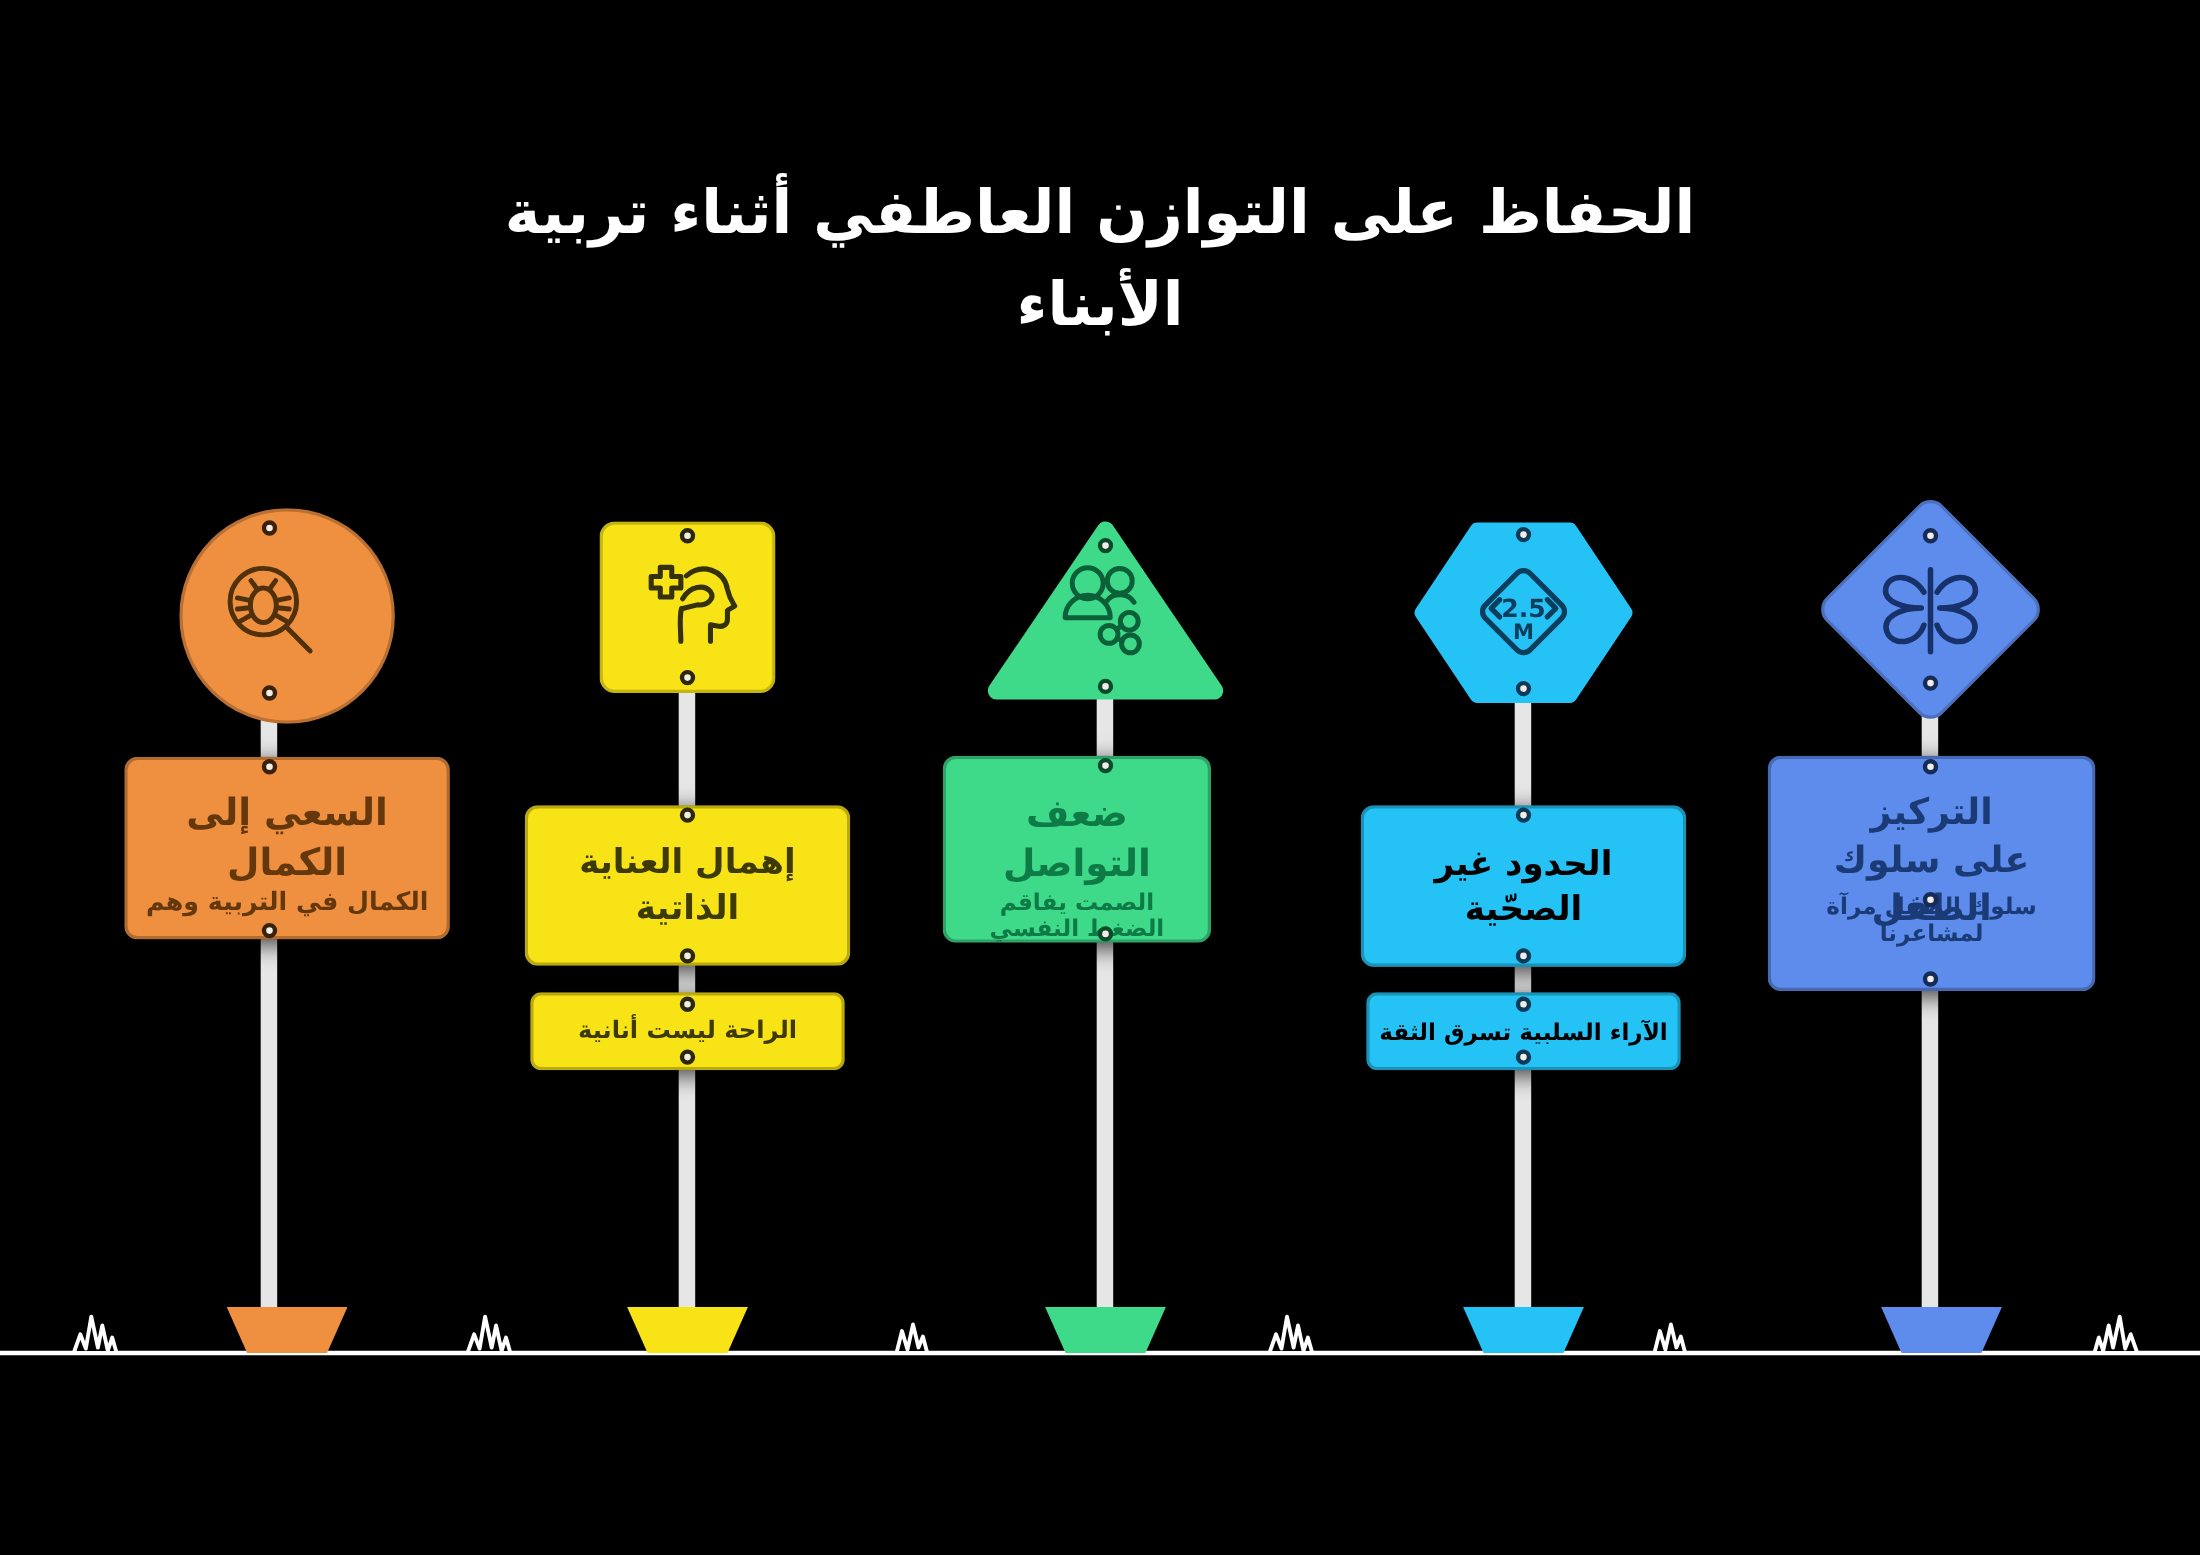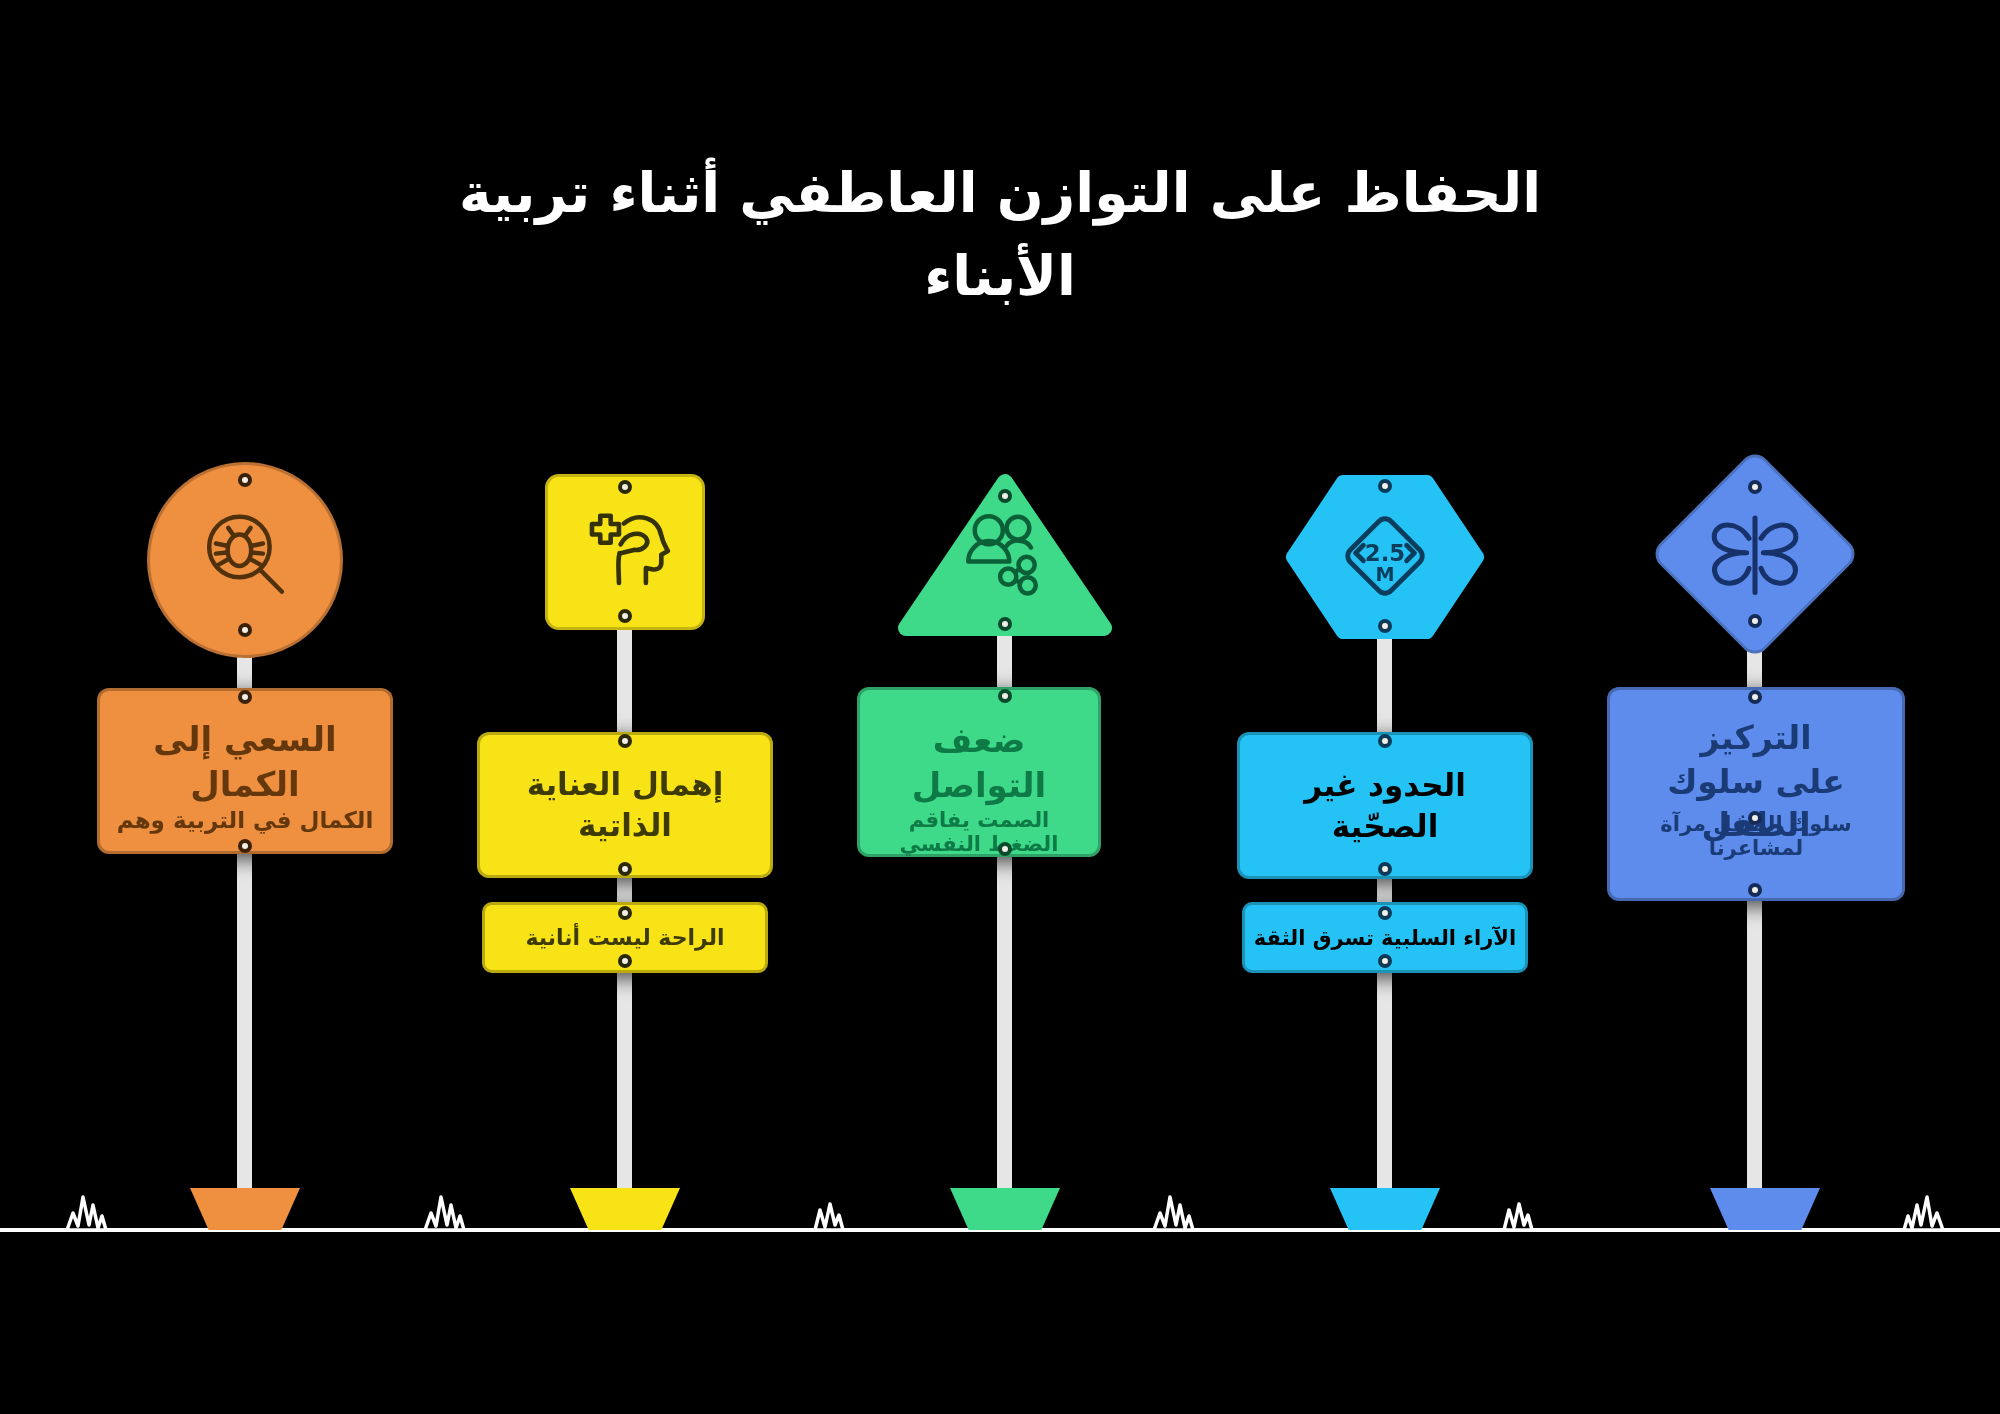--- a/index.html
+++ b/index.html
@@ -15,21 +15,21 @@
   .sign .title{font-weight:bold;line-height:1.32;}
   .sign .subtitle{font-weight:bold;}
   .note-sign{justify-content:center;}
   .bolt{position:absolute;width:14px;height:14px;border-radius:50%;box-sizing:border-box;
         background:#F2EEE7;border:4px solid #241B0E;transform:translate(-50%,-50%);z-index:4;}
   .base{position:absolute;top:1188px;width:110px;height:42px;z-index:2;
         clip-path:polygon(0 0,100% 0,83% 100%,17% 100%);}
   .icon-svg{position:absolute;z-index:3;}
   svg{display:block;}
   
-  .p1-fill{background:#EE9040;} .p1-ink{color:#64380C;}
+  .p1-fill{background:#EE9040;margin-left:16px;} .p1-ink{color:#64380C;}
   .p2-fill{background:#F8E316;} .p2-ink{color:#3E3A06;text-align:center;}
   .p3-fill{background:#3FD98A;} .p3-ink{color:#0E7A45;}
   .p4-fill{background:#25C3F5;} .p4-ink{color:#000000;}
   .p5-fill{background:#5E8CEC;} .p5-ink{color:#1A3B76;}
   .b1{border-color:#3A2108;} .b2{border-color:#2B2804;} .b3{border-color:#0A4A2A;}
   .b4{border-color:#0A3A57;} .b5{border-color:#142C57;}
 </style>
 </head>
 <body>
 

